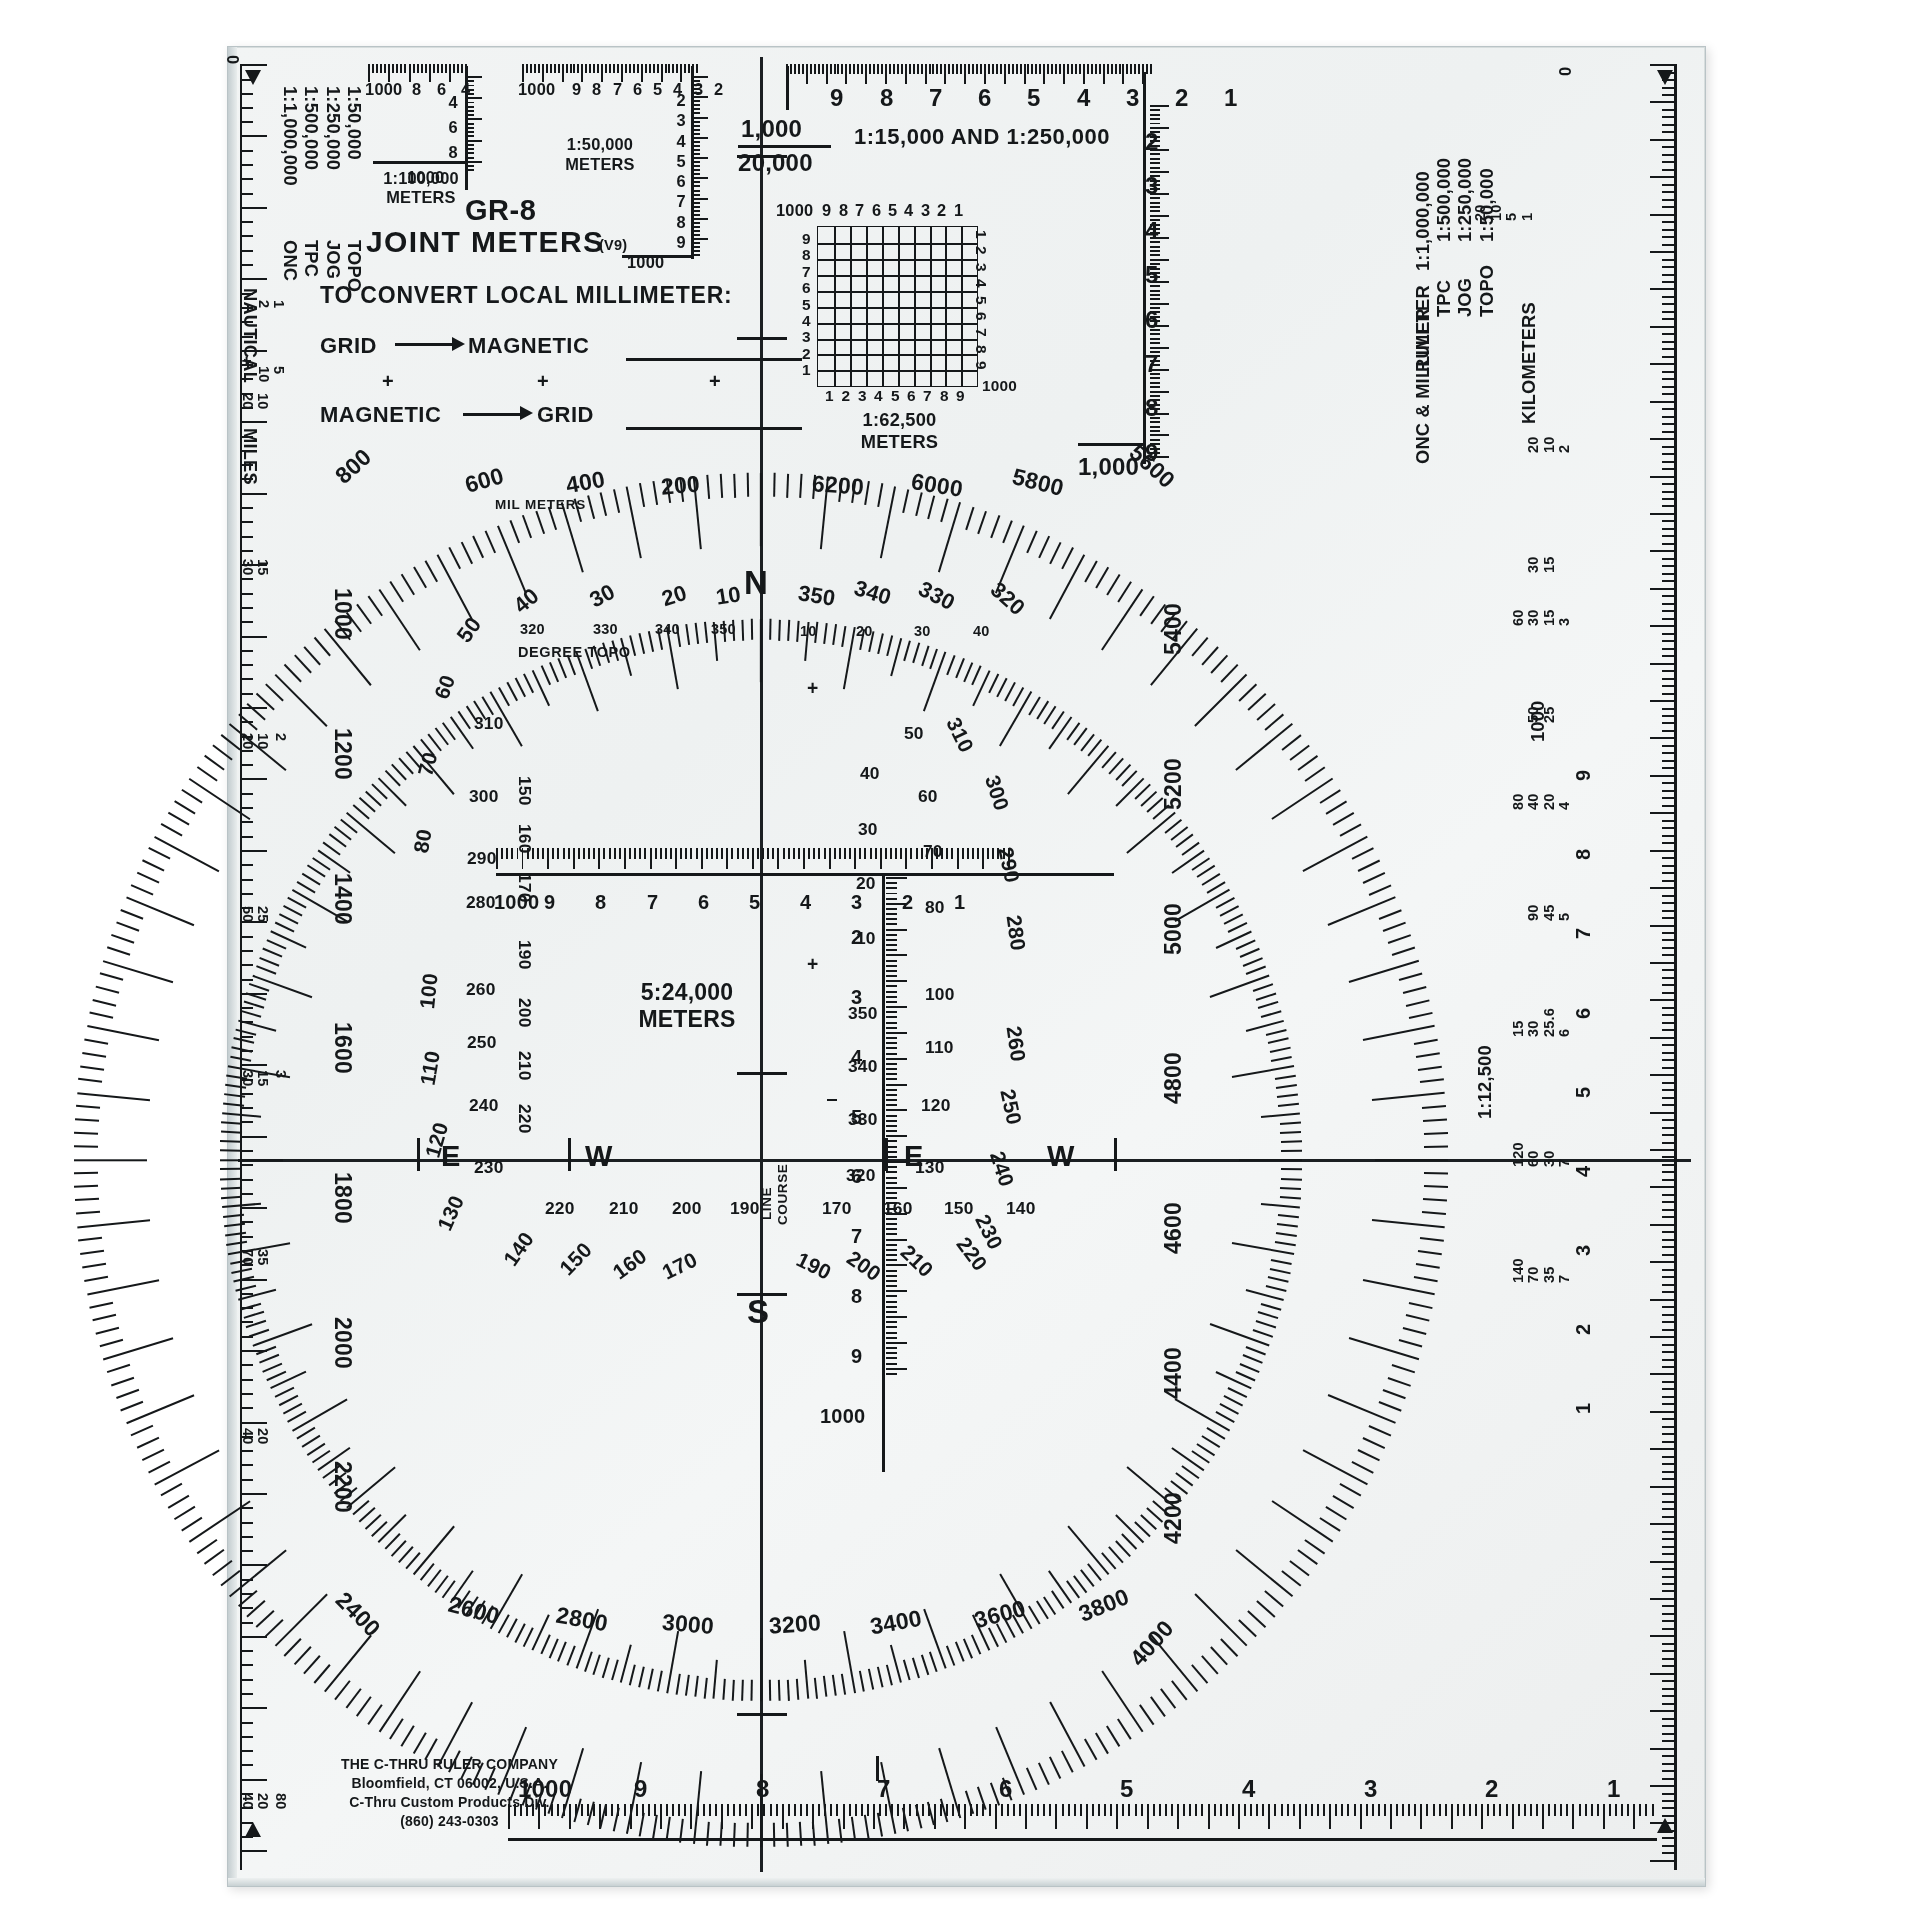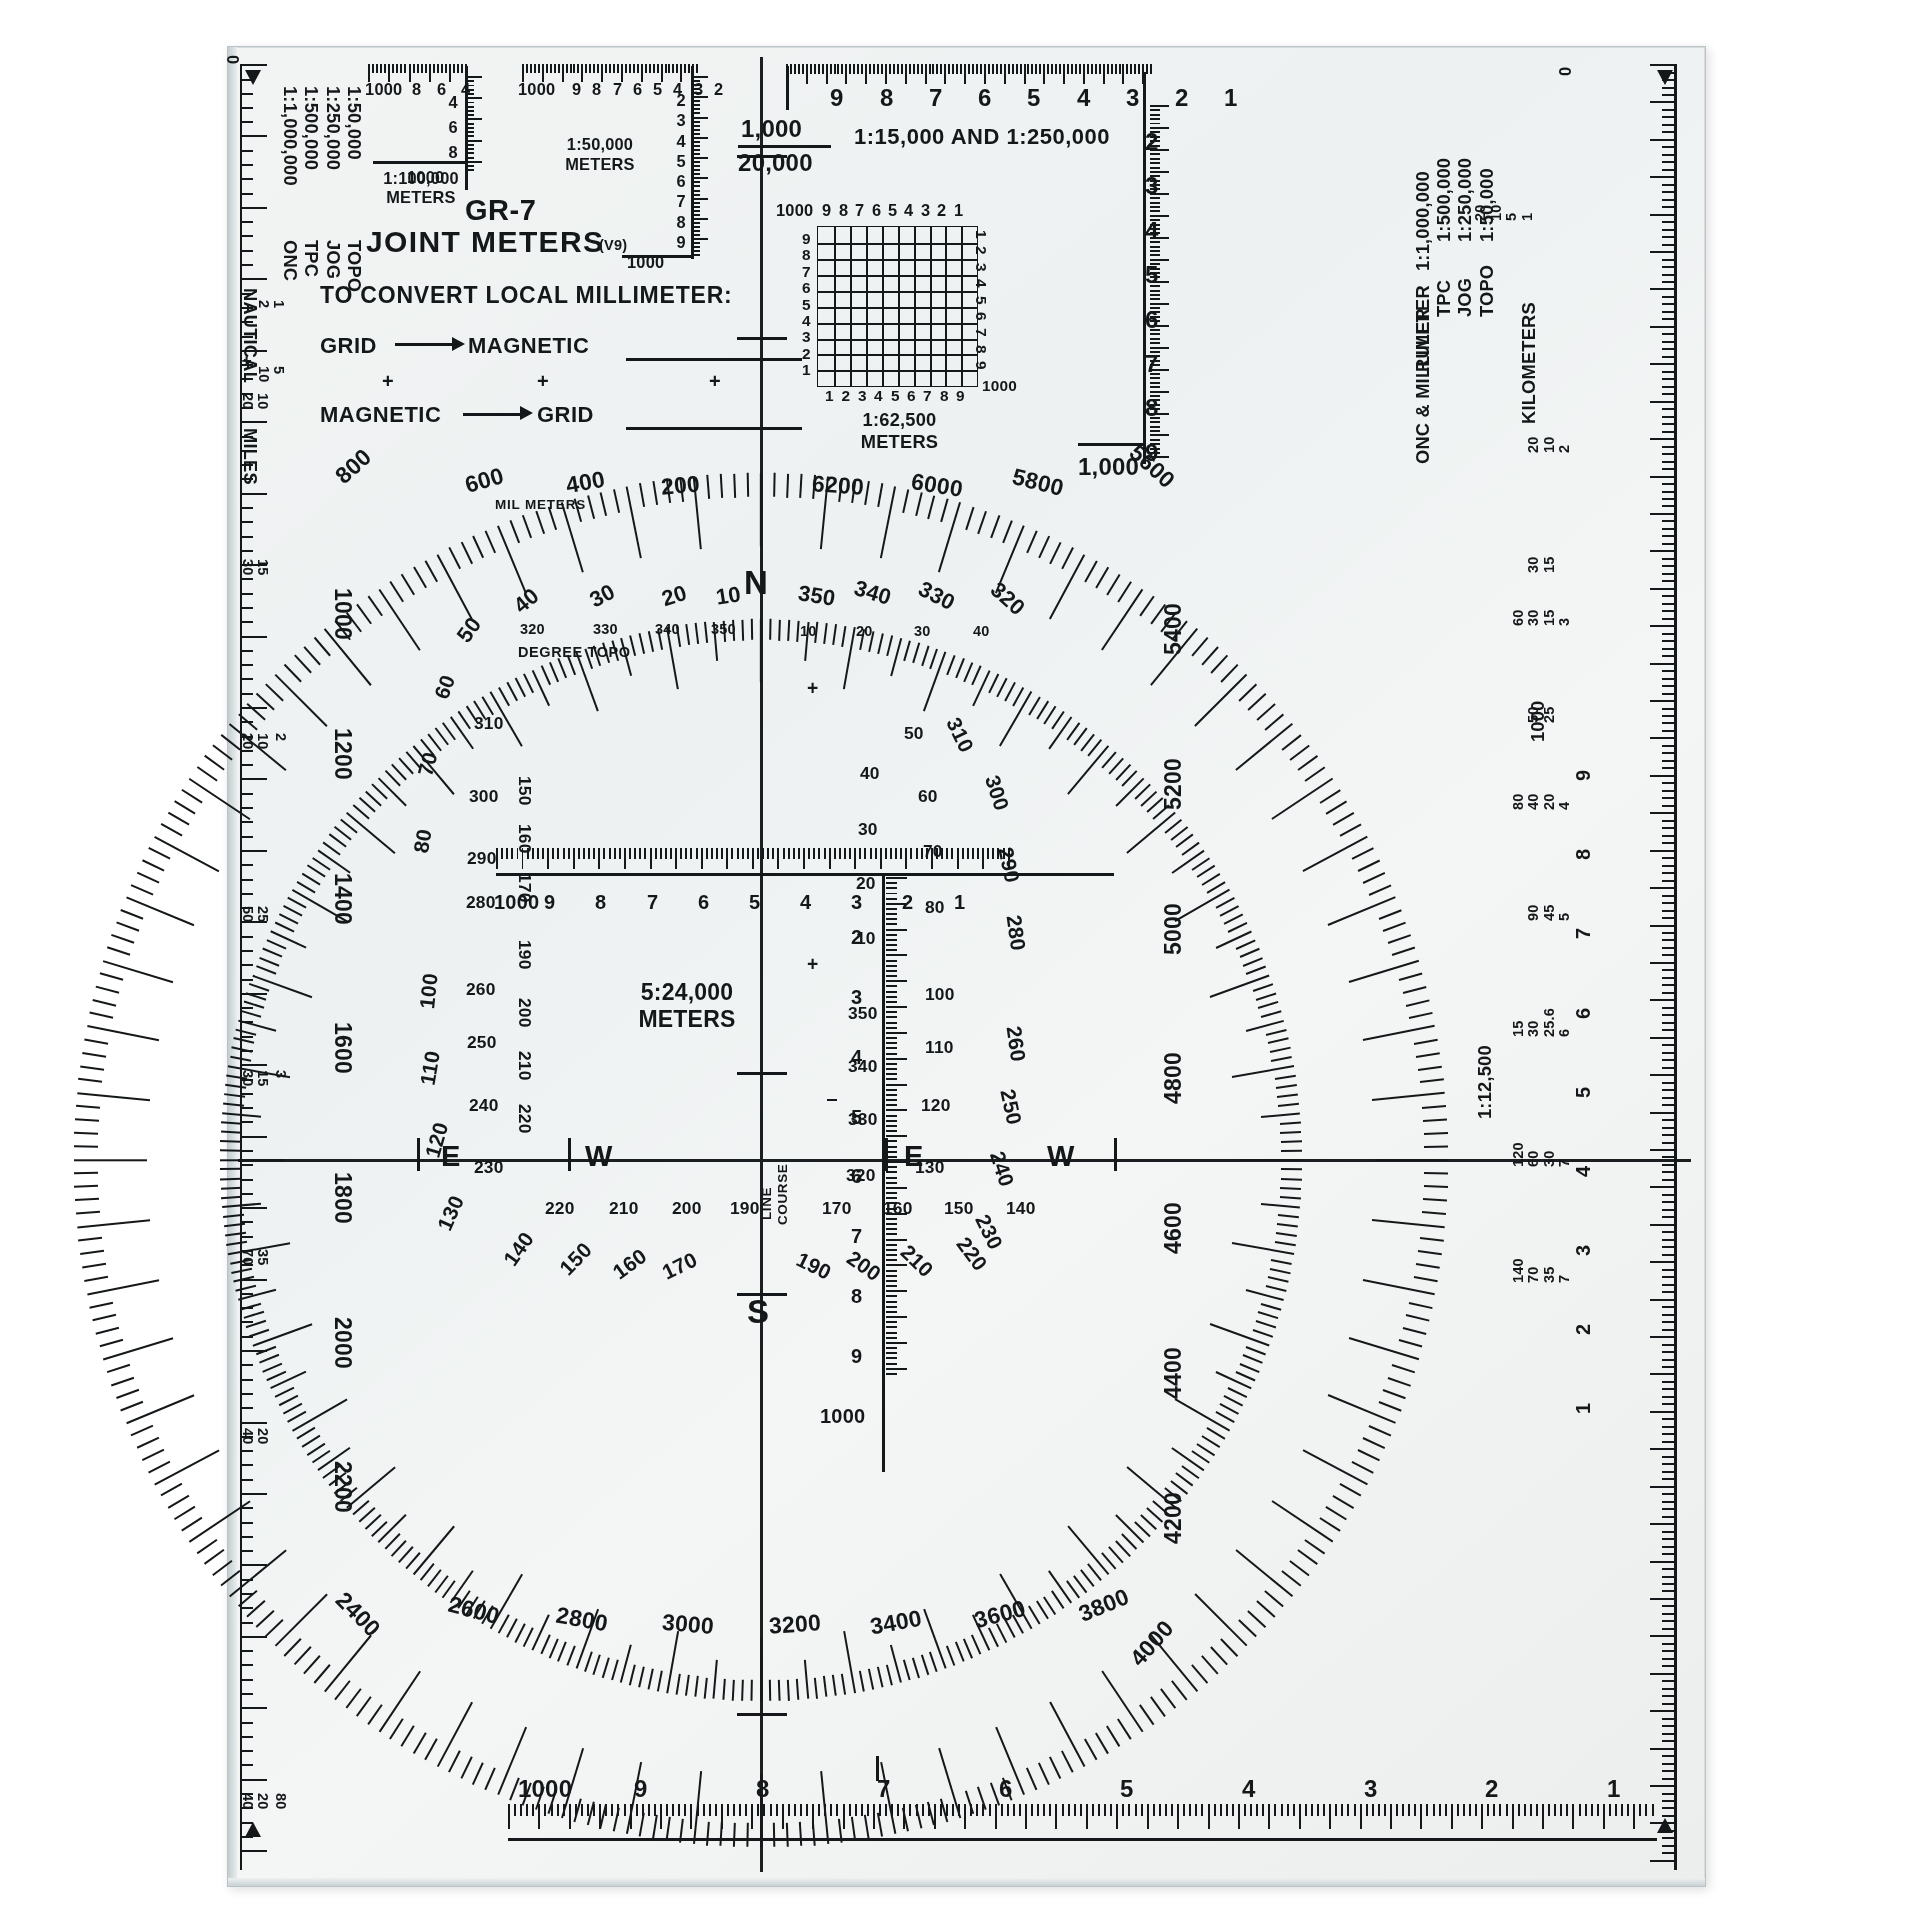--- a/index.html
+++ b/index.html
@@ -446,21 +446,21 @@
       <span class="lbl" style="left:12.6px;top:101px;font-size:16.4px;">7</span>
       <span class="lbl" style="left:12.6px;top:122px;font-size:16.4px;">8</span>
       <span class="lbl" style="left:12.6px;top:142px;font-size:16.4px;">9</span>
       <span class="lbl" style="left:-37px;top:162px;font-size:16.4px;">1000</span>
     </div>
     <div class="lbl ctr" style="left:314px;top:87px;width:116px;font-size:16.4px;line-height:20px;">
       <span>1:50,000</span><br>
       <span>METERS</span>
     </div>
 
-    <div class="lbl" style="left:237px;top:147px;font-size:29px;letter-spacing:0.5px;">GR-7</div>
+    <div class="lbl" style="left:237px;top:147px;font-size:29px;letter-spacing:0.5px;">GR-8</div>
     <div class="lbl nowrap" style="left:138px;top:178px;font-size:30px;letter-spacing:1.4px;">JOINT METERS</div>
     <div class="lbl" style="left:371px;top:190px;font-size:14.5px;">(V9)</div>
 
     <div class="lbl nowrap" style="left:92px;top:235px;font-size:23px;letter-spacing:0.8px;">TO CONVERT LOCAL MILLIMETER:</div>
 
     <div class="lbl" style="left:92px;top:286px;font-size:22px;letter-spacing:0.5px;">GRID</div>
     <div style="position:absolute;left:167px;top:296px;width:60px;height:2.9px;background:#15181a;"></div>
     <div style="position:absolute;left:224px;top:290px;width:0;height:0;border-top:7.7px solid transparent;border-bottom:7.7px solid transparent;border-left:13.5px solid #15181a;"></div>
     <div class="lbl" style="left:240px;top:286px;font-size:22px;letter-spacing:0.5px;">MAGNETIC</div>
     <div class="underline" style="left:398px;top:311px;width:176px;"></div>
@@ -2352,20 +2352,26 @@
       <span class="lbl" style="left:359px;top:0;font-size:24px;">7</span>
       <span class="lbl" style="left:481px;top:0;font-size:24px;">6</span>
       <span class="lbl" style="left:602px;top:0;font-size:24px;">5</span>
       <span class="lbl" style="left:724px;top:0;font-size:24px;">4</span>
       <span class="lbl" style="left:846px;top:0;font-size:24px;">3</span>
       <span class="lbl" style="left:967px;top:0;font-size:24px;">2</span>
       <span class="lbl" style="left:1089px;top:0;font-size:24px;">1</span>
     </div>
     <div style="position:absolute;left:648px;top:1709px;width:2.9px;height:25px;background:#15181a;"></div>
 
+    <div style="position:absolute;left:72px;top:1709px;width:299px;text-align:center;">
+      <div class="lbl" style="position:relative;font-size:14px;letter-spacing:0.2px;">THE C-THRU RULER COMPANY</div>
+      <div class="lbl" style="position:relative;font-size:14px;margin-top:2.9px;">Bloomfield, CT 06002, U.S.A.</div>
+      <div class="lbl" style="position:relative;font-size:14px;margin-top:2.9px;">C-Thru Custom Products Div.</div>
+      <div class="lbl" style="position:relative;font-size:14px;margin-top:2.9px;">(860) 243-0303</div>
+    </div>
 
     <div style="position:absolute;left:509px;top:108px;width:50px;height:2.9px;background:#15181a;"></div>
     <div style="position:absolute;left:509px;top:290px;width:50px;height:2.9px;background:#15181a;"></div>
     <div style="position:absolute;left:509px;top:1025px;width:50px;height:2.9px;background:#15181a;"></div>
     <div style="position:absolute;left:509px;top:1246px;width:50px;height:2.9px;background:#15181a;"></div>
     <div style="position:absolute;left:509px;top:1666px;width:50px;height:2.9px;background:#15181a;"></div>
     <div class="plus" style="left:579px;top:632px;font-size:19.3px;">+</div>
     <div class="plus" style="left:579px;top:908px;font-size:19.3px;">+</div>
     <div style="position:absolute;left:599px;top:1052px;width:9.7px;height:1.9px;background:#15181a;"></div>
 

